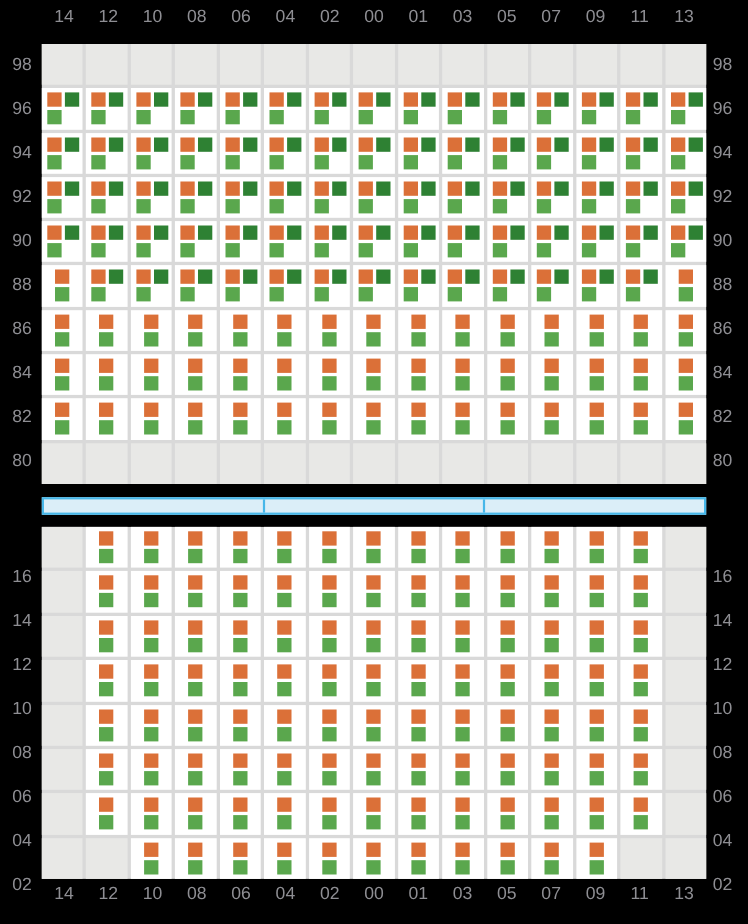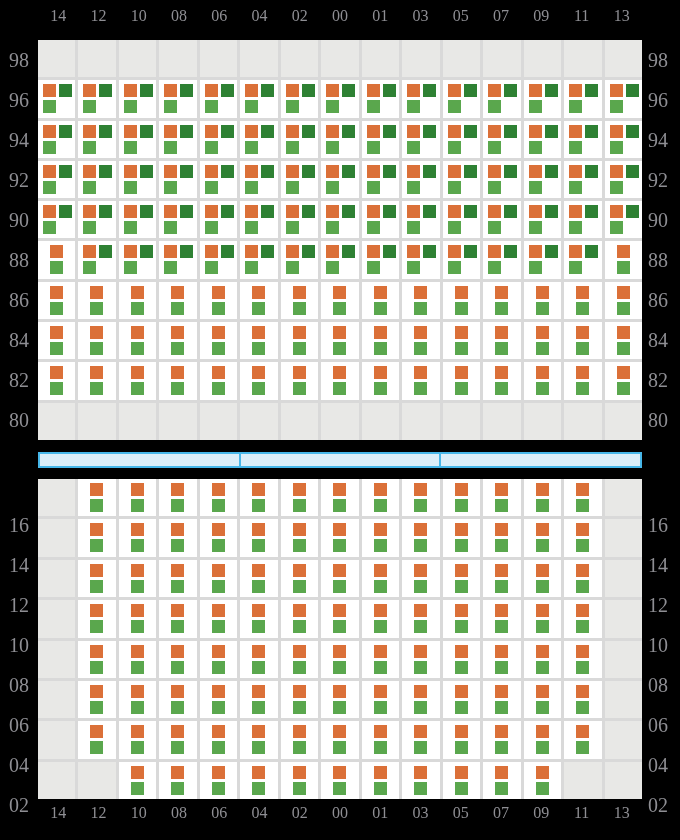--- a/index.html
+++ b/index.html
@@ -1,33 +1,33 @@
 <!DOCTYPE html>
 <html style="--background: #000000; --label: #8E8E93; --cell-bg: #FFFFFF; --empty-cell-bg: #E8E8E6; --grid-gap: #D9D9D9; --orange: #DB7038; --dark-green: #2E8133; --light-green: #5AA74D; --hatch-fill: #DBEEF8; --hatch-border: #47B7E9;"><head>
 <meta charset="utf-8">
 <style>
   html,body{margin:0;padding:0;background:#000;}
   .stage{
     position:relative;width:680px;height:840px;background:var(--background,#000);
-    font-family:Liberation Serif, serif;overflow:hidden;
+    font-family:Liberation Sans, sans-serif;overflow:hidden;
   }
   .axis{
     position:absolute;left:38px;width:604px;display:grid;
     grid-template-columns:repeat(15,1fr);align-items:center;
   }
   .axis.top{top:0;height:31px;}
   .axis.bottom{top:799px;height:28px;}
   .col-label{
     text-align:center;color:var(--label,#8E8E93);font-size:16px;line-height:1;
   }
   .tier-labels{
     position:absolute;width:34px;display:grid;align-items:center;
   }
   .tier-labels div{
-    color:var(--label,#8E8E93);font-size:20px;line-height:1;
+    color:var(--label,#8E8E93);font-size:16px;line-height:1;
   }
   .tier-labels.left{left:0;padding-right:0;}
   .tier-labels.left div{text-align:right;padding-right:5px;}
   .tier-labels.right{left:646px;}
   .tier-labels.right div{text-align:left;padding-left:2px;}
   .tl-deck{top:40px;height:400px;grid-template-rows:repeat(10,1fr);}
   .tl-hold{top:505px;height:320px;grid-template-rows:repeat(8,1fr);}
   .panel{
     position:absolute;left:38px;width:604px;display:grid;gap:3px;
     background:var(--grid-gap,#D9D9D9);

